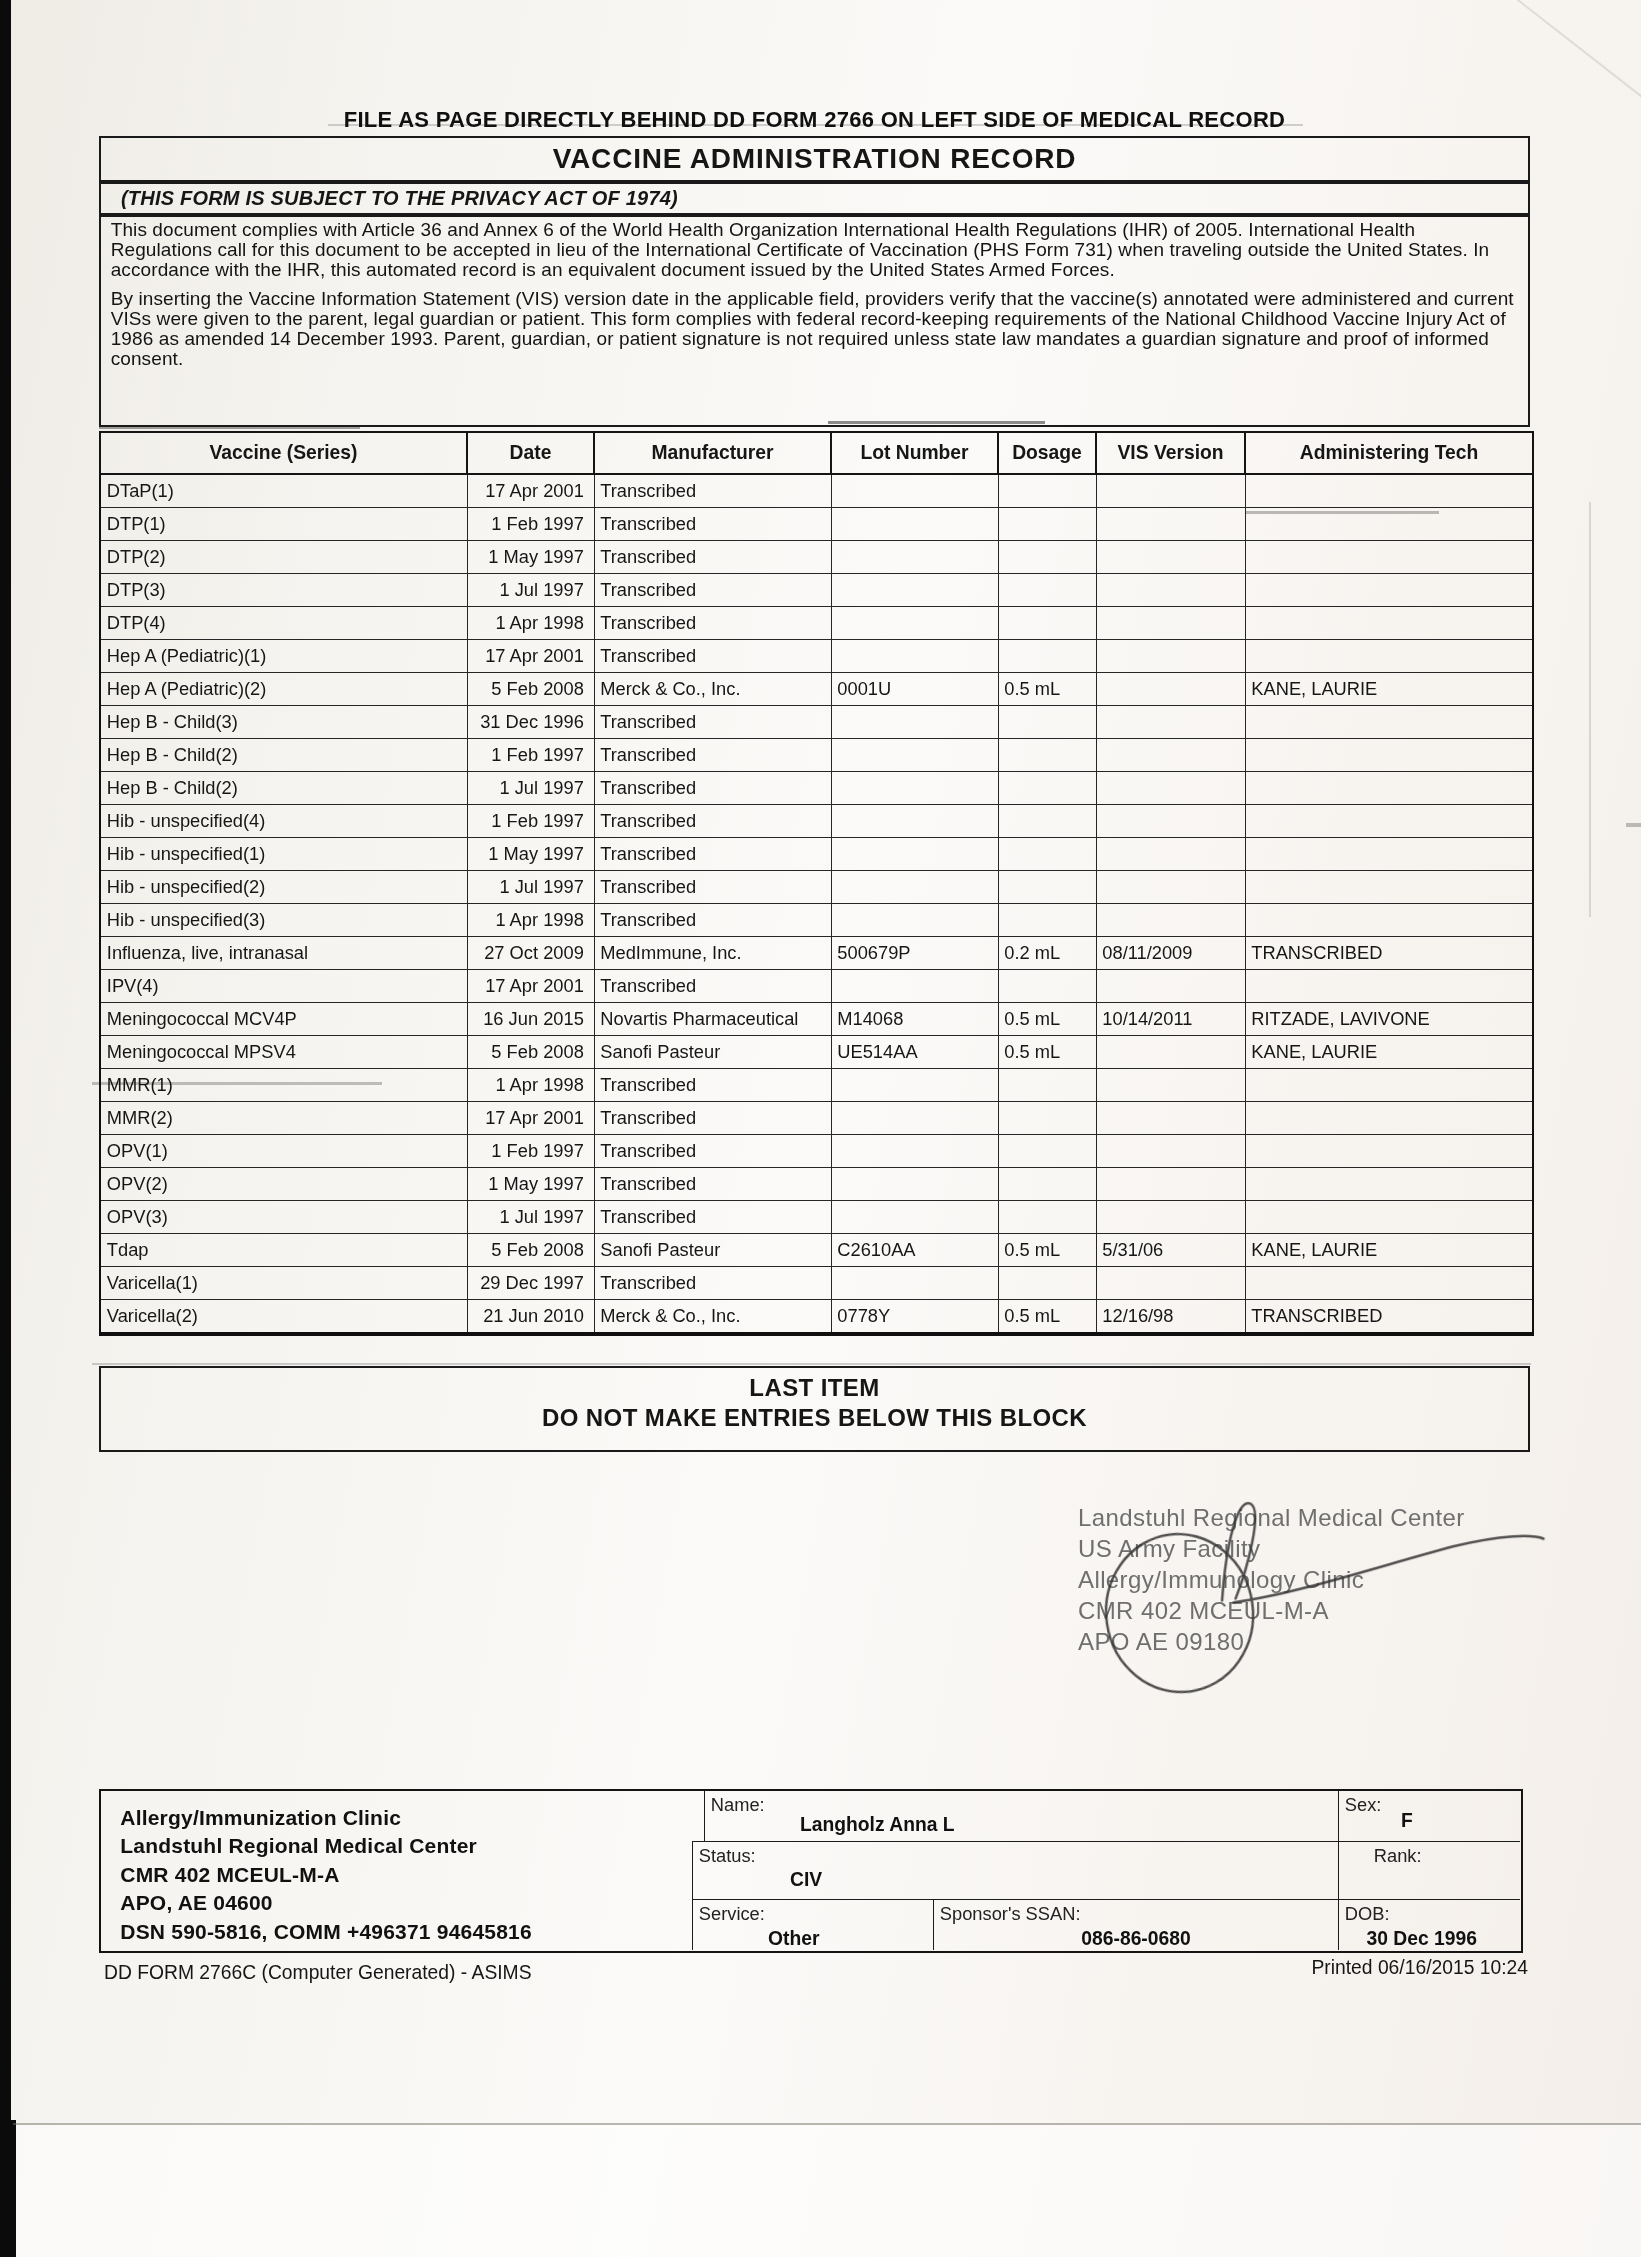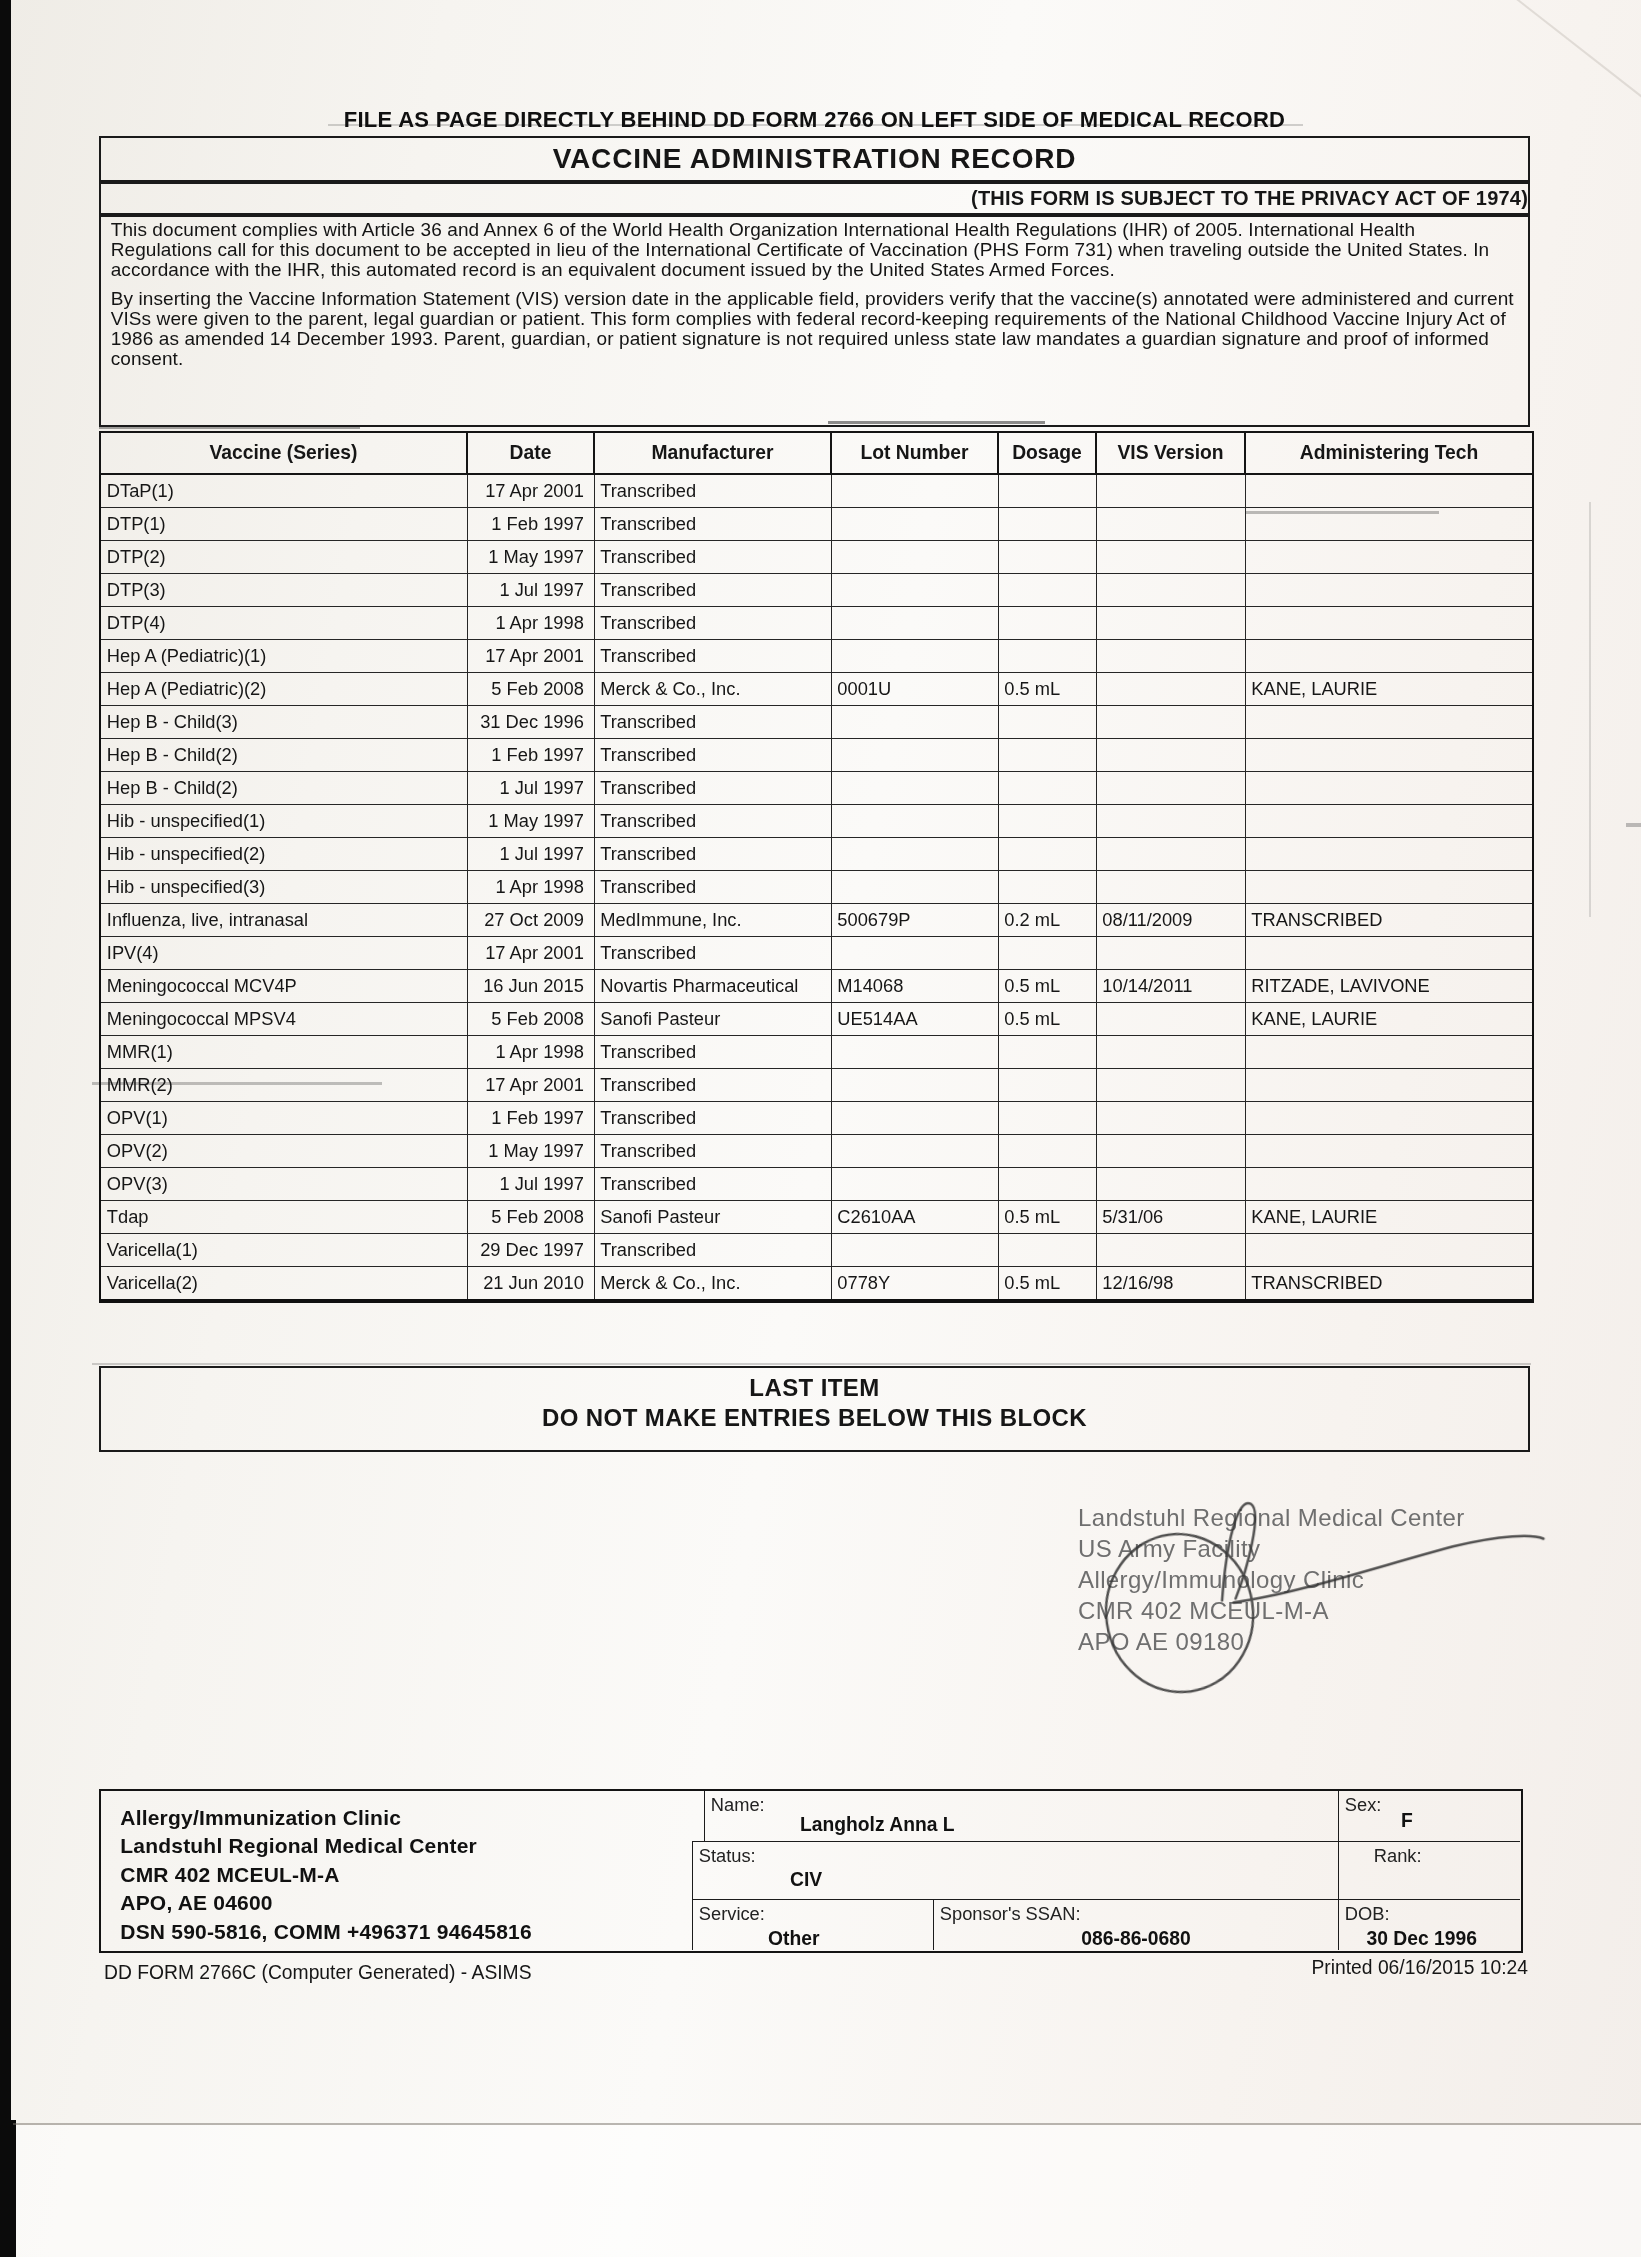--- a/index.html
+++ b/index.html
@@ -13,21 +13,21 @@
   .edge-left-b{position:absolute;left:0;top:2120px;width:16.4px;height:137px;background:#0b0b0b;}
   .seam{position:absolute;left:12.6px;top:2123px;width:1629px;height:1.9px;background:rgba(120,113,106,.5);}
   .below-seam{position:absolute;left:16.4px;top:2125px;width:1625px;height:132px;background:rgba(255,255,255,.5);}
   .artifact{position:absolute;pointer-events:none;}
 
   .top-note{position:absolute;left:99px;top:107px;width:1431px;text-align:center;
     font-weight:bold;font-size:22px;letter-spacing:0.3px;color:#101010;white-space:nowrap;}
 
   .box{position:absolute;left:99px;width:1431px;border:2.4px solid #1a1a1a;box-sizing:border-box;background:transparent;}
   .box-title{top:136px;height:46px;text-align:center;line-height:42px;font-weight:bold;font-size:28px;letter-spacing:0.8px;}
-  .box-privacy{top:182px;height:33px;text-align:right;line-height:29px;font-weight:bold;font-size:20px;letter-spacing:0.2px;padding-left:20px;}
+  .box-privacy{top:182px;height:33px;text-align:left;line-height:29px;font-weight:bold;font-style:italic;font-size:20px;letter-spacing:0.2px;padding-left:20px;}
   .box-paras{top:215px;height:212px;padding:2.9px 9.7px 0 9.7px;}
   .box-paras p{margin:0 0 8.7px 0;font-size:19px;line-height:20px;letter-spacing:0.1px;color:#141414;}
 
   table.vax{position:absolute;left:99px;top:431px;width:1433px;border-collapse:collapse;table-layout:fixed;
     border:2.9px solid #101010;border-bottom-width:4.8px;}
   table.vax th{border:2.3px solid #141414;height:40px;font-size:19.3px;font-weight:bold;text-align:center;padding:0 3.9px;}
   table.vax td{border:1.7px solid #262626;height:32px;font-size:18.3px;padding:0 5.8px;white-space:nowrap;overflow:hidden;}
   td.col-date{text-align:right;padding-right:9.7px !important;}
   .w-vaccine{width:367px}.w-date{width:127px}.w-manufacturer{width:237px}.w-lot{width:167px}
   .w-dosage{width:98px}.w-vis{width:149px}.w-tech{width:288px}
@@ -200,20 +200,29 @@
         <tr>
           <td class="col-vaccine">Hep B - Child(2)</td>
           <td class="col-date">1 Jul 1997</td>
           <td class="col-manufacturer">Transcribed</td>
           <td class="col-lot"></td>
           <td class="col-dosage"></td>
           <td class="col-vis"></td>
           <td class="col-tech"></td>
         </tr>
         <tr>
+          <td class="col-vaccine">Hib - unspecified(4)</td>
+          <td class="col-date">1 Feb 1997</td>
+          <td class="col-manufacturer">Transcribed</td>
+          <td class="col-lot"></td>
+          <td class="col-dosage"></td>
+          <td class="col-vis"></td>
+          <td class="col-tech"></td>
+        </tr>
+        <tr>
           <td class="col-vaccine">Hib - unspecified(1)</td>
           <td class="col-date">1 May 1997</td>
           <td class="col-manufacturer">Transcribed</td>
           <td class="col-lot"></td>
           <td class="col-dosage"></td>
           <td class="col-vis"></td>
           <td class="col-tech"></td>
         </tr>
         <tr>
           <td class="col-vaccine">Hib - unspecified(2)</td>

